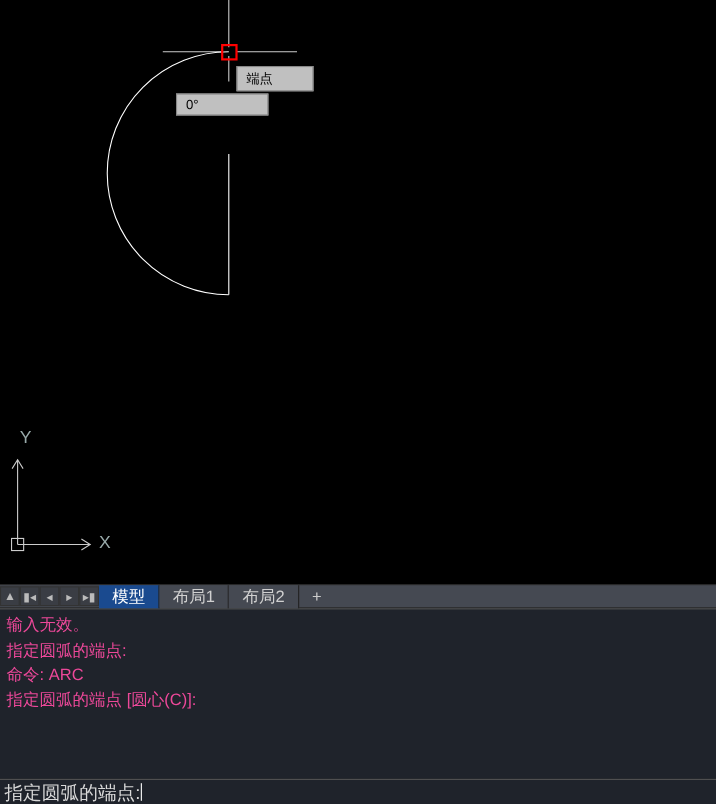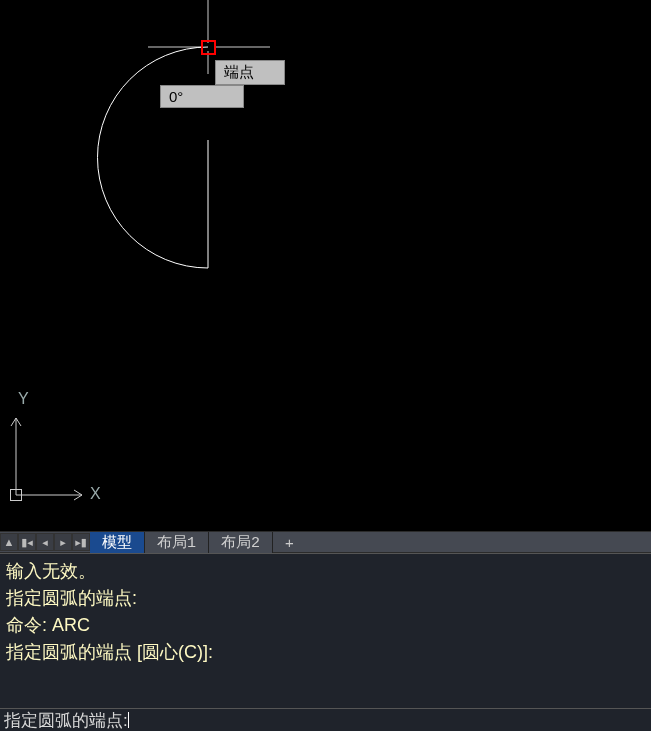--- a/index.html
+++ b/index.html
@@ -17,21 +17,21 @@
     width: 651px;
     height: 531px;
     background: #000;
   }
   .canvas-svg { position: absolute; top:0; left:0; }
   .tooltip {
     position: absolute;
     background: #c0c0c0;
     color: #000;
     padding: 2px 8px;
-    font-size: 15px;
+    font-size: 12px;
     border: 1px solid #888;
   }
   .tooltip-endpoint { left: 215px; top: 60px; width: 70px; }
   .tooltip-angle { left: 160px; top: 85px; width: 84px; }
   .snap-marker {
     position: absolute;
     left: 201px; top: 40px;
     width: 15px; height: 15px;
     border: 2px solid #ff0000;
   }
@@ -69,37 +69,36 @@
     margin: 0 0px;
     background: #3a3d44;
   }
   .tab {
     padding: 1px 12px;
     color: #d0d0d0;
     font-size: 15px;
     cursor: pointer;
     border-right: 1px solid #222;
     background: #454952;
-    font-family: Liberation Mono, monospace;
   }
   .tab.active {
     background: #1a4a8f;
     color: #fff;
   }
   .tab-plus {
     padding: 0 12px;
     color: #ccc;
     cursor: pointer;
     font-size: 15px;
   }
   .command-history {
     background: #1f232b;
-    color: #fef9c3;
+    color: #ec4899;
     padding: 4px 6px;
-    font-size: 18px;
+    font-size: 15px;
     line-height: 1.5;
     height: 155px;
     border-top: 1px solid #555;
   }
   .command-input-row {
     display: flex;
     align-items: center;
     background: #1f232b;
     border-top: 1px solid #555;
     height: 23px;

